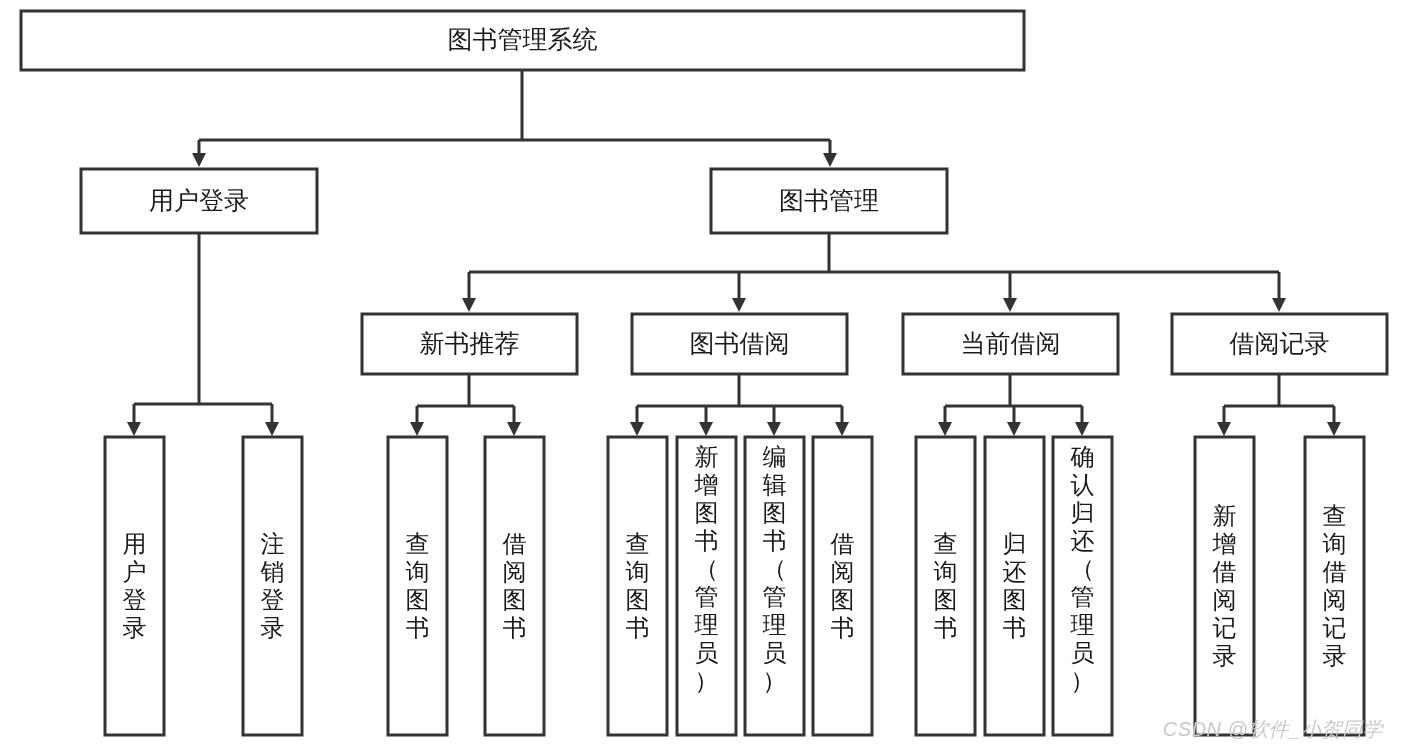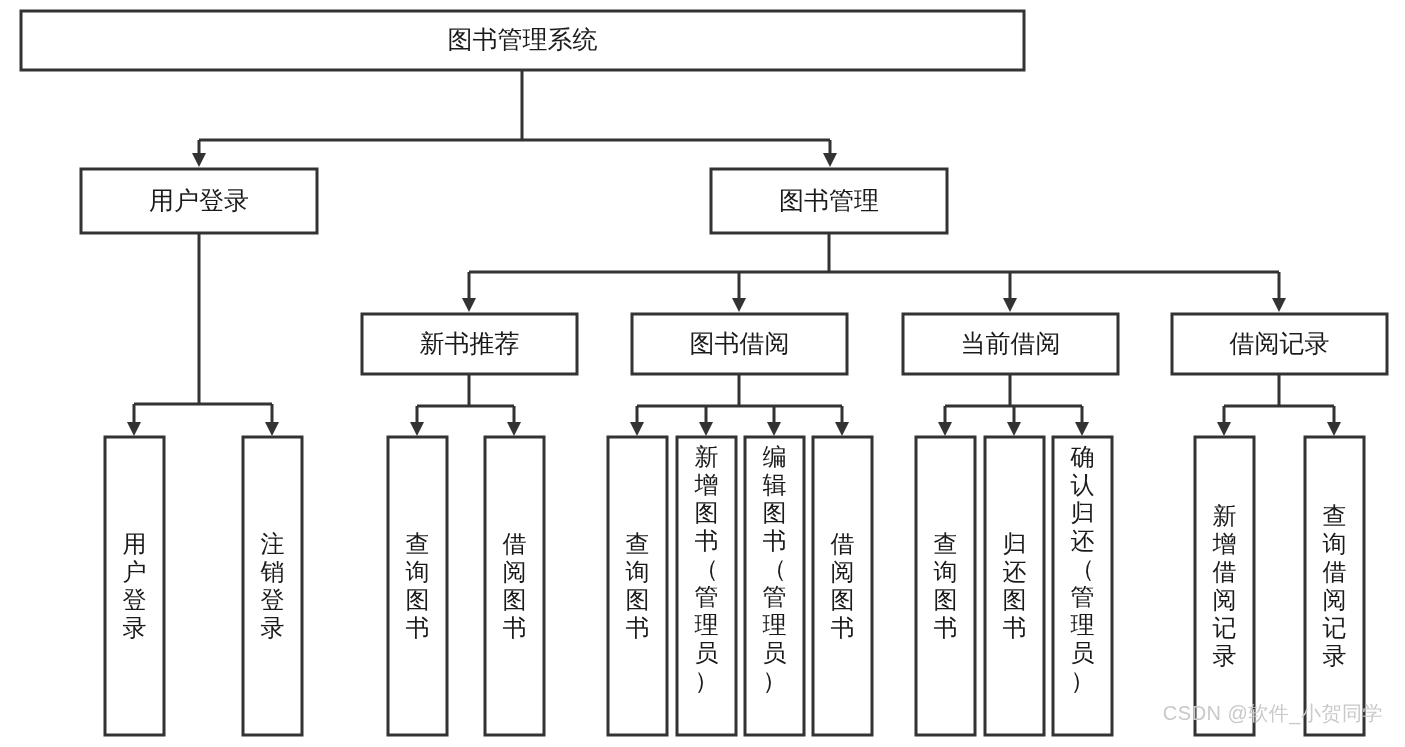--- a/index.html
+++ b/index.html
@@ -6,23 +6,23 @@
   body{width:1405px;height:747px;overflow:hidden;
        font-family:"Liberation Sans","DejaVu Sans",sans-serif;}
   #diagram-root{position:relative;width:1391px;height:747px;background:#fff;}
   svg#tree{position:absolute;left:0;top:0;width:1405px;height:747px;}
   .node-rect{fill:#ffffff;stroke:#333333;stroke-width:3;}
   .edge{stroke:#333333;stroke-width:3;fill:none;}
   .node-label{fill:#1a1a1a;font-family:"Liberation Sans","DejaVu Sans",sans-serif;}
   .h-label{font-size:25px;text-anchor:middle;dominant-baseline:middle;}
   .v-label{font-size:24px;}
   .v-label tspan{text-anchor:middle;}
-  .watermark{position:absolute;right:8px;bottom:20px;color:#c9c9c9;
+  .watermark{position:absolute;right:8px;bottom:4px;color:#c9c9c9;
              font-size:20px;font-family:"Liberation Sans","DejaVu Sans",sans-serif;
-             white-space:nowrap;letter-spacing:0.5px;}
+             white-space:nowrap;letter-spacing:0.5px;font-style:italic;}
 </style>
 </head>
 <body>
 
 <div id="diagram-root">
   <svg id="tree" viewBox="0 0 1405 747" xmlns="http://www.w3.org/2000/svg">
     <g id="edges-layer">
         <path class="edge" d="M 522,70 L 522,140 M 199,140 L 830,140 M 199,140 L 199,162 M 830,140 L 830,162"></path>
         <path class="edge" d="M 199,233 L 199,404 M 134,404 L 272,404 M 134,404 L 134,430 M 272,404 L 272,430"></path>
         <path class="edge" d="M 829,233 L 829,272 M 469,272 L 1279,272 M 469,272 L 469,307 M 739,272 L 739,307 M 1010,272 L 1010,307 M 1279,272 L 1279,307"></path>

